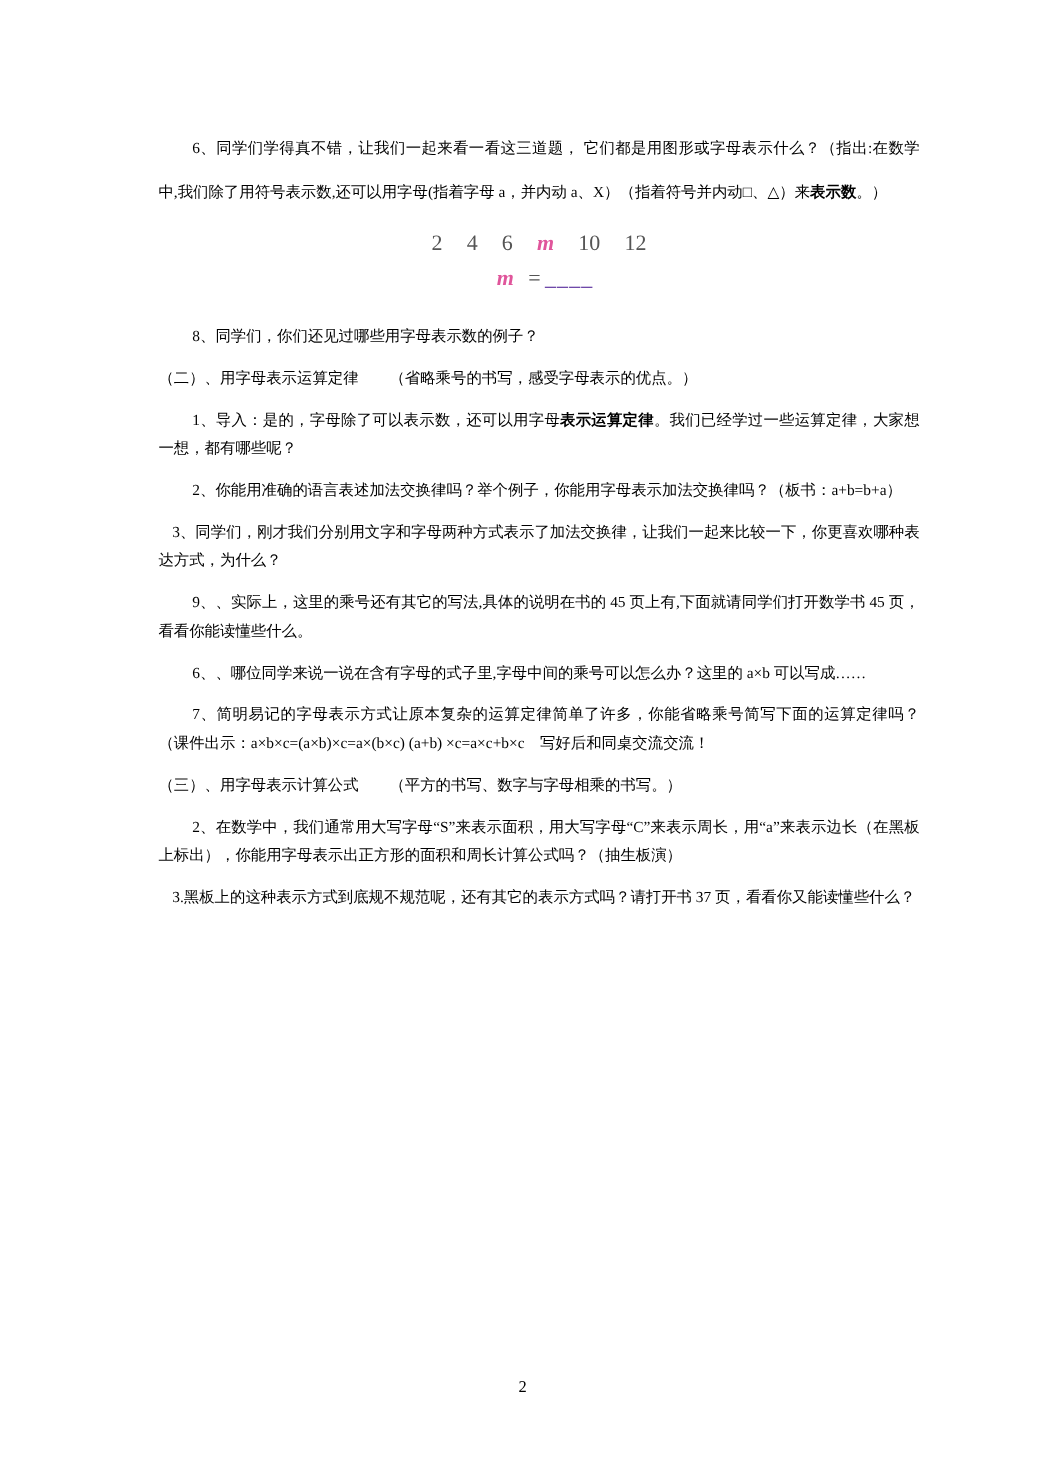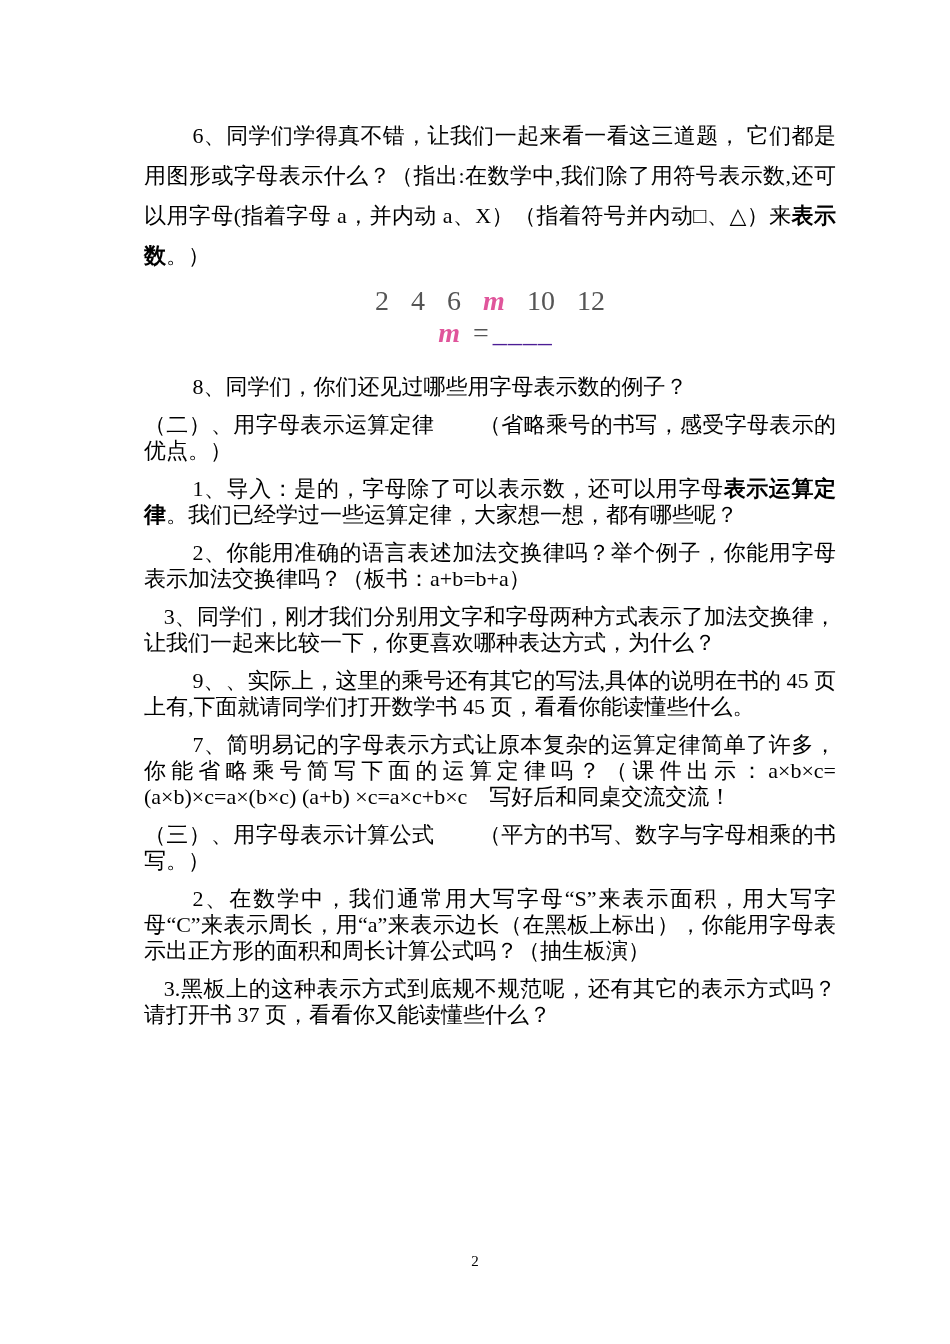--- a/index.html
+++ b/index.html
@@ -12,21 +12,21 @@
     font-family: "Liberation Serif", "DejaVu Serif", serif;
     color: #000000;
   }
   .page {
     position: absolute;
     top: 116px;
     left: 144px;
     width: 692px;
   }
   .para {
-    font-size: 22px;
+    font-size: 14px;
     line-height: 26px;
     text-align: justify;
     margin-bottom: 12px;
   }
   .para.loose {
     line-height: 40px;
     margin-bottom: 10px;
   }
   .indent-2 { text-indent: 2.2em; }
   .indent-1 { text-indent: 0.9em; }
@@ -38,21 +38,21 @@
     border-radius: 50%;
     background: #e4007f;
     vertical-align: -2px;
     margin: 0 1px;
   }
   .seq {
     text-align: center;
     margin: 2px 0 26px 0;
   }
   .seq-row {
-    font-size: 28px;
+    font-size: 20px;
     line-height: 30px;
     color: #555555;
   }
   .seq .num { margin: 0 11px; color: #555555; }
   .seq .m {
     margin: 0 11px;
     color: #e0559b;
     font-style: italic;
     font-weight: bold;
   }
@@ -95,20 +95,21 @@
 
   <p class="para indent-2"><span>1、导入：是的，字母除了可以表示数，还可以用字母</span><b>表示运算定律</b><span>。我们已经学过一些运算定律，大家想一想，都有哪些呢？</span></p>
 
   <p class="para indent-2"><span>2、你能用准确的语言表述加法交换律吗？举个例子，你能用字母表示加法交换律吗？（板书：a+b=b+a）</span></p>
 
   <p class="para indent-1"><span>3、同学们，刚才我们分别用文字和字母两种方式表示了加法交换律，让我们一起来比较一下，你更喜欢哪种表达方式，为什么？</span></p>
 
 
   <p class="para indent-2"><span>9、、实际上，这里的乘号还有其它的写法,具体的说明在书的 45 页上有,下面就请同学们打开数学书 45 页，看看你能读懂些什么。</span></p>
 
+  <p class="para indent-2"><span>6、、哪位同学来说一说在含有字母的式子里,字母中间的乘号可以怎么办？这里的 a×b 可以写成……</span></p>
 
   <p class="para indent-2"><span>7、简明易记的字母表示方式让原本复杂的运算定律简单了许多，你能省略乘号简写下面的运算定律吗？（课件出示：a×b×c=(a×b)×c=a×(b×c)  (a+b) ×c=a×c+b×c　写好后和同桌交流交流！</span></p>
 
   <p class="para"><span>（三）、用字母表示计算公式　　（平方的书写、数字与字母相乘的书写。）</span></p>
 
 
   <p class="para indent-2"><span>2、在数学中，我们通常用大写字母“S”来表示面积，用大写字母“C”来表示周长，用“a”来表示边长（在黑板上标出），你能用字母表示出正方形的面积和周长计算公式吗？（抽生板演）</span></p>
 
   <p class="para indent-1"><span>3.黑板上的这种表示方式到底规不规范呢，还有其它的表示方式吗？请打开书 37 页，看看你又能读懂些什么？</span></p>
 

